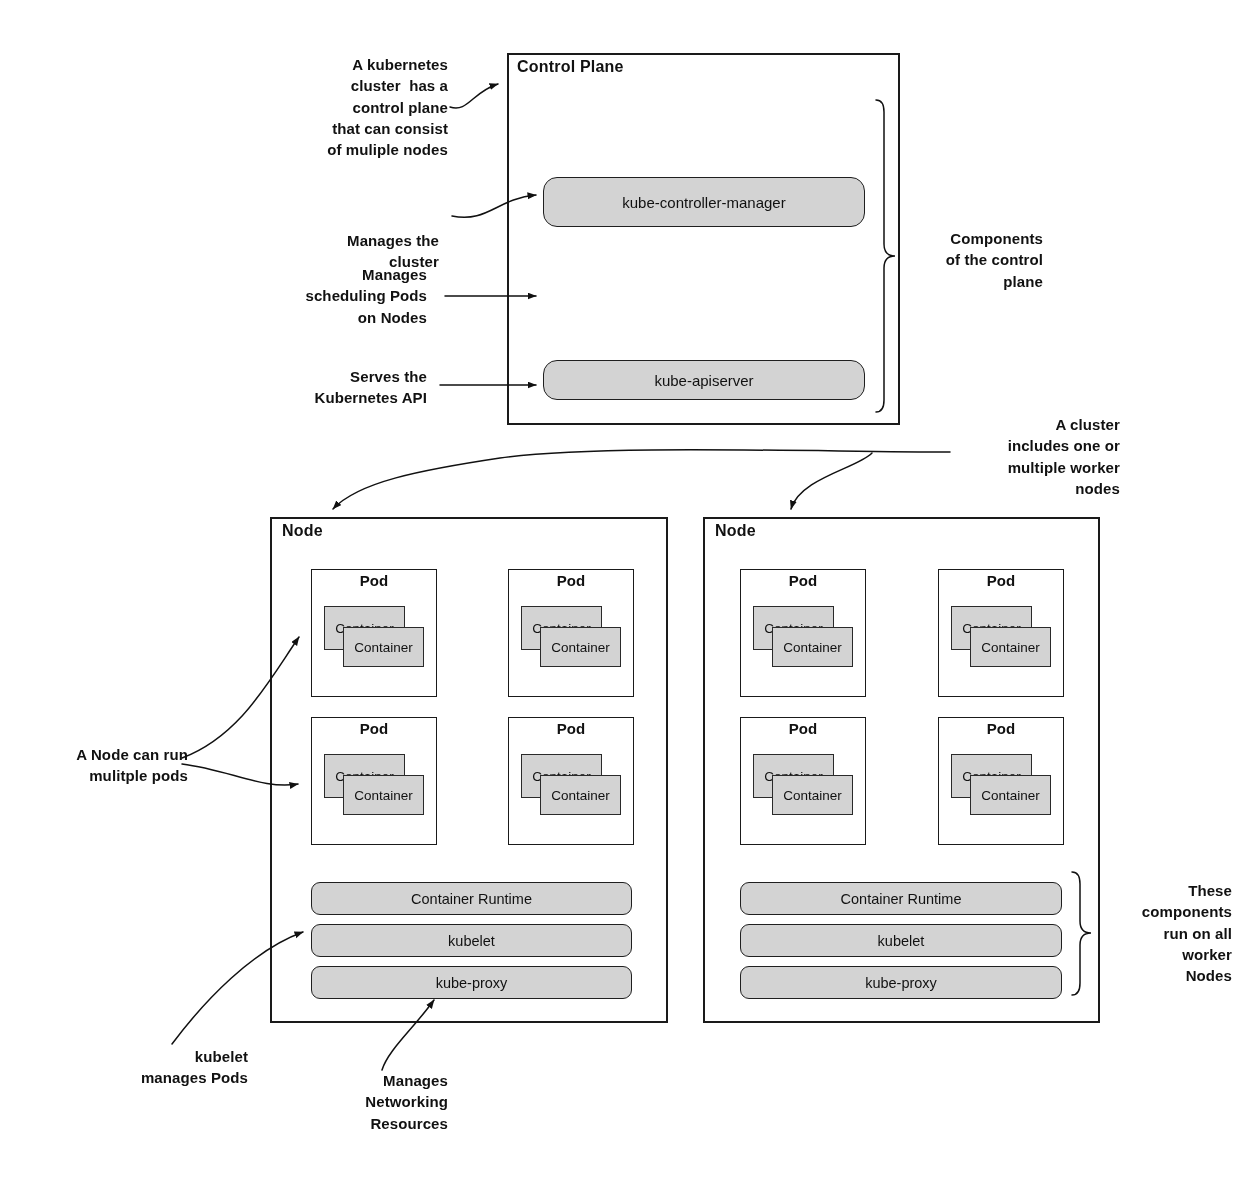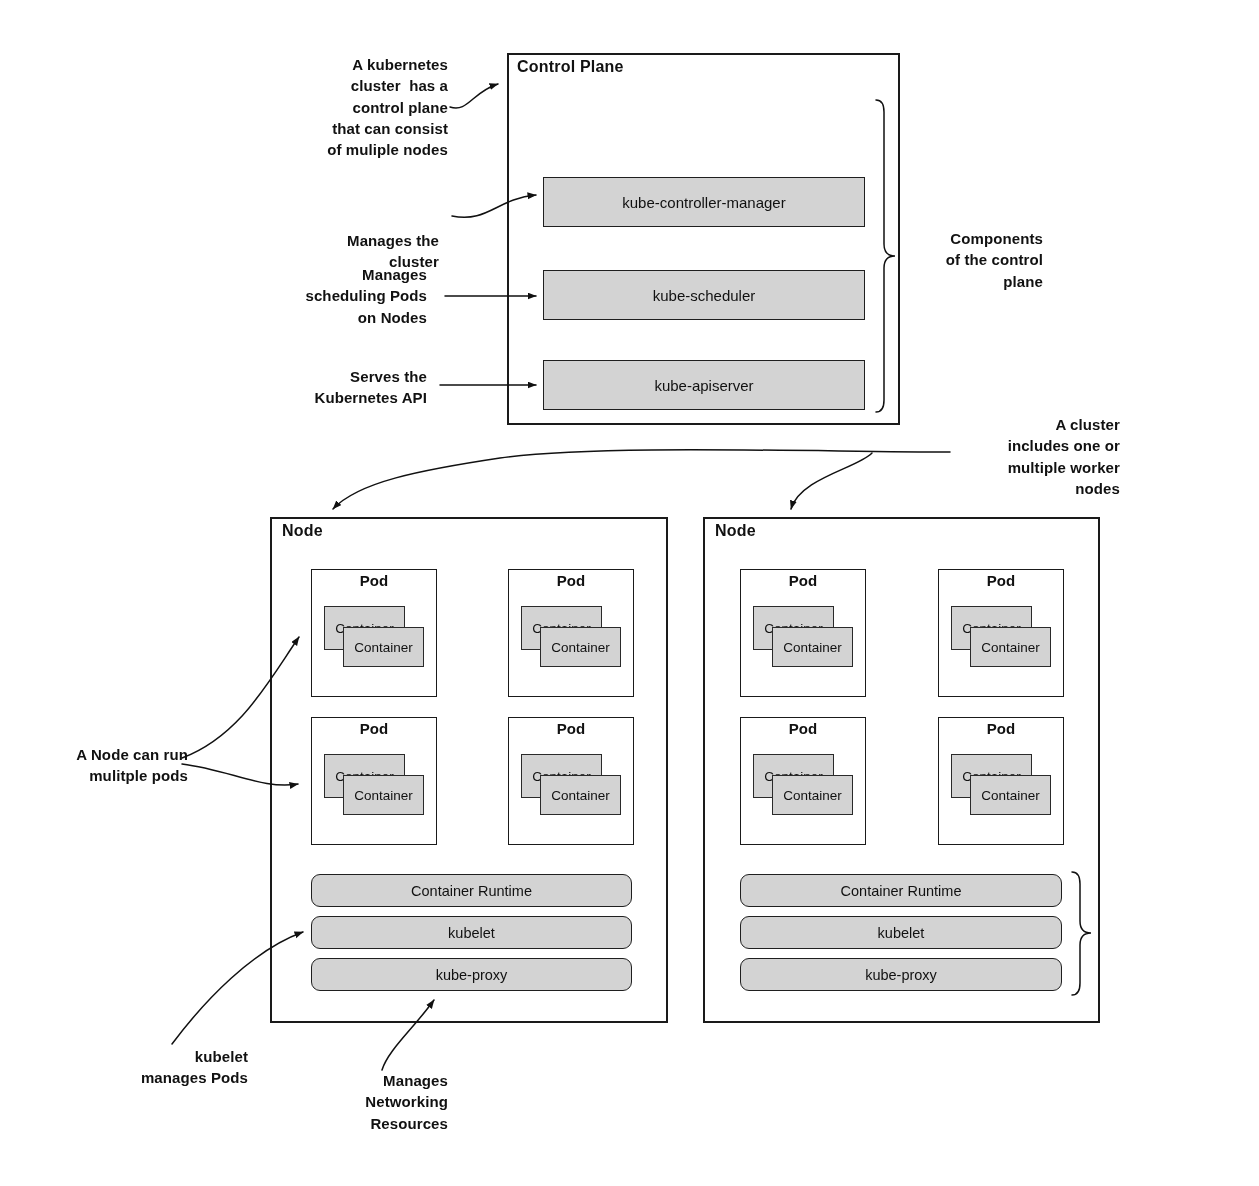--- a/index.html
+++ b/index.html
@@ -9,24 +9,24 @@
     overflow:hidden;
   }
   .abs{position:absolute;}
   .outer-box{
     position:absolute;border:2px solid #1a1a1a;background:#ffffff;box-sizing:border-box;
   }
   .box-title{
     position:absolute;font-weight:bold;font-size:16px;letter-spacing:.2px;white-space:nowrap;
   }
   .pill{
-    position:absolute;background:#d3d3d3;border:1.5px solid #1f1f1f;border-radius:0;
+    position:absolute;background:#d3d3d3;border:1.5px solid #1f1f1f;border-radius:14px;
     display:flex;align-items:center;justify-content:center;font-size:15px;box-sizing:border-box;
   }
-  .node-pill{border-radius:9px;font-size:14.5px;}
+  .node-pill{border-radius:9px;font-size:14.5px;margin-top:8px;}
   .annot{
     position:absolute;font-weight:bold;font-size:15px;line-height:1.42;
     white-space:pre-wrap;text-align:right;letter-spacing:.1px;
   }
   .annot.left{text-align:right;}
   .pod{
     position:absolute;width:126px;height:128px;border:1.5px solid #1a1a1a;background:#ffffff;box-sizing:border-box;
   }
   .pod-title{
     position:absolute;top:2px;left:0;width:100%;text-align:center;font-weight:bold;font-size:15px;
@@ -45,22 +45,21 @@
 </head>
 <body>
 
 <div class="canvas">
 
   <div class="outer-box" style="left:507px;top:53px;width:393px;height:372px;"></div>
   <div class="box-title" style="left:517px;top:58px;">Control Plane</div>
 
 
   <div class="pill" style="left:543px;top:177px;width:322px;height:50px;">kube-controller-manager</div>
-  <div class="pill" style="left:543px;top:270px;width:322px;height:50px;">kube-scheduler</div>
-  <div class="pill" style="left:543px;top:360px;width:322px;height:50px;">kube-apiserver</div>
+  <div class="pill" style="left:543px;top:360px;width:322px;height:40px;">kube-apiserver</div>
 
   <div class="outer-box" style="left:270px;top:517px;width:398px;height:506px;"></div>
   <div class="box-title" style="left:282px;top:522px;">Node</div>
 
   <div class="pod" style="left:311px;top:569px;">
     <div class="pod-title">Pod</div>
     <div class="cbox back">
         <span>Container</span>
       </div>
     <div class="cbox front">
@@ -162,20 +161,25 @@
 includes one or
 multiple worker
 nodes</div>
   <div class="annot" style="left:28px;top:744px;width:160px;">A Node can run
 mulitple pods</div>
   <div class="annot" style="left:108px;top:1046px;width:140px;">kubelet
 manages Pods</div>
   <div class="annot" style="left:328px;top:1070px;width:120px;">Manages
 Networking
 Resources</div>
+  <div class="annot left" style="left:1112px;top:880px;width:120px;">These
+components
+run on all
+worker
+Nodes</div>
 
   <svg class="overlay" width="1259" height="1186" viewBox="0 0 1259 1186">
     <defs>
       <marker id="arw" markerWidth="10" markerHeight="8" refX="8.5" refY="3.5" orient="auto" markerUnits="userSpaceOnUse">
         <path d="M0,0 L9,3.5 L0,7 Z" fill="#111"></path>
       </marker>
     </defs>
     <g fill="none" stroke="#111" stroke-width="1.5" stroke-linecap="round">
 
       <path d="M450,107 C468,113 472,92 498,84" marker-end="url(#arw)"></path>

